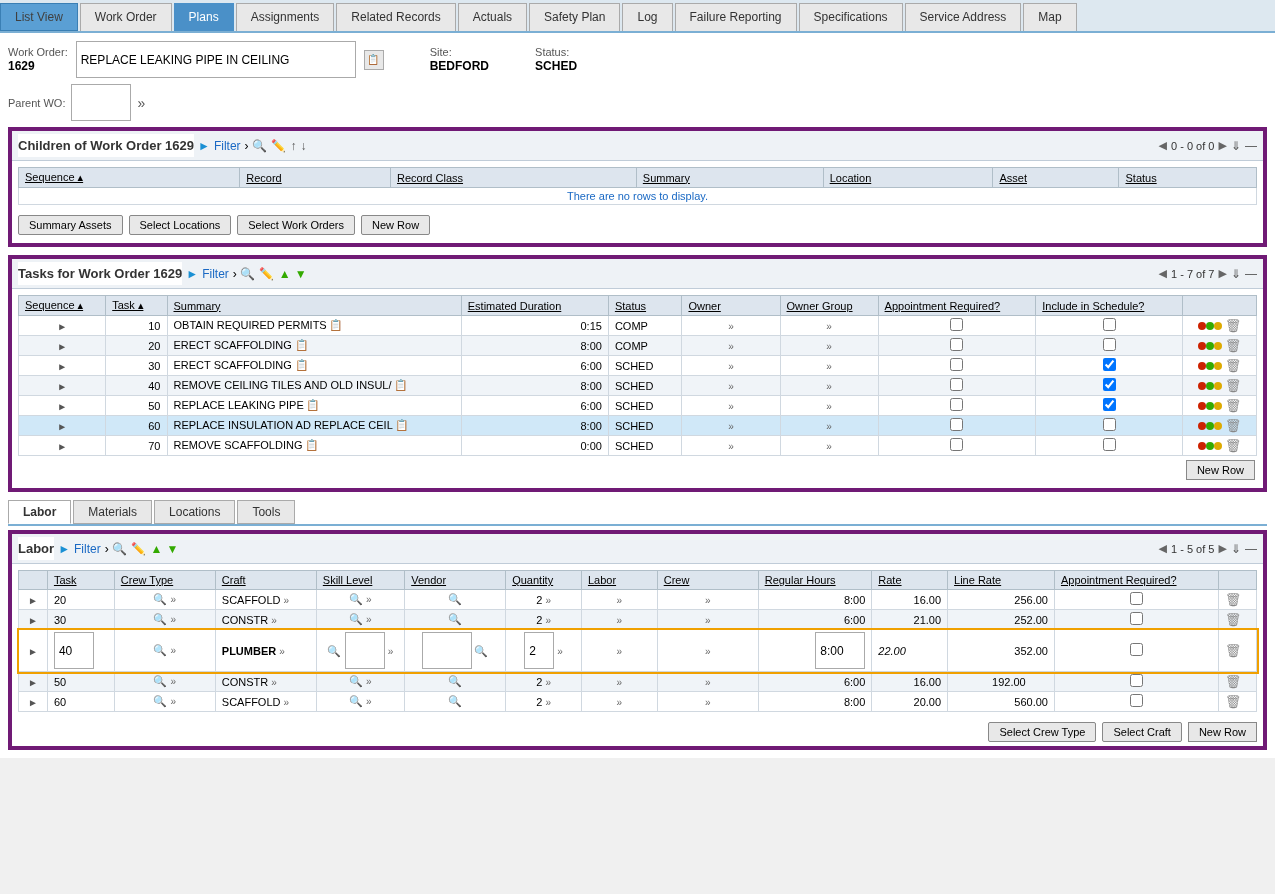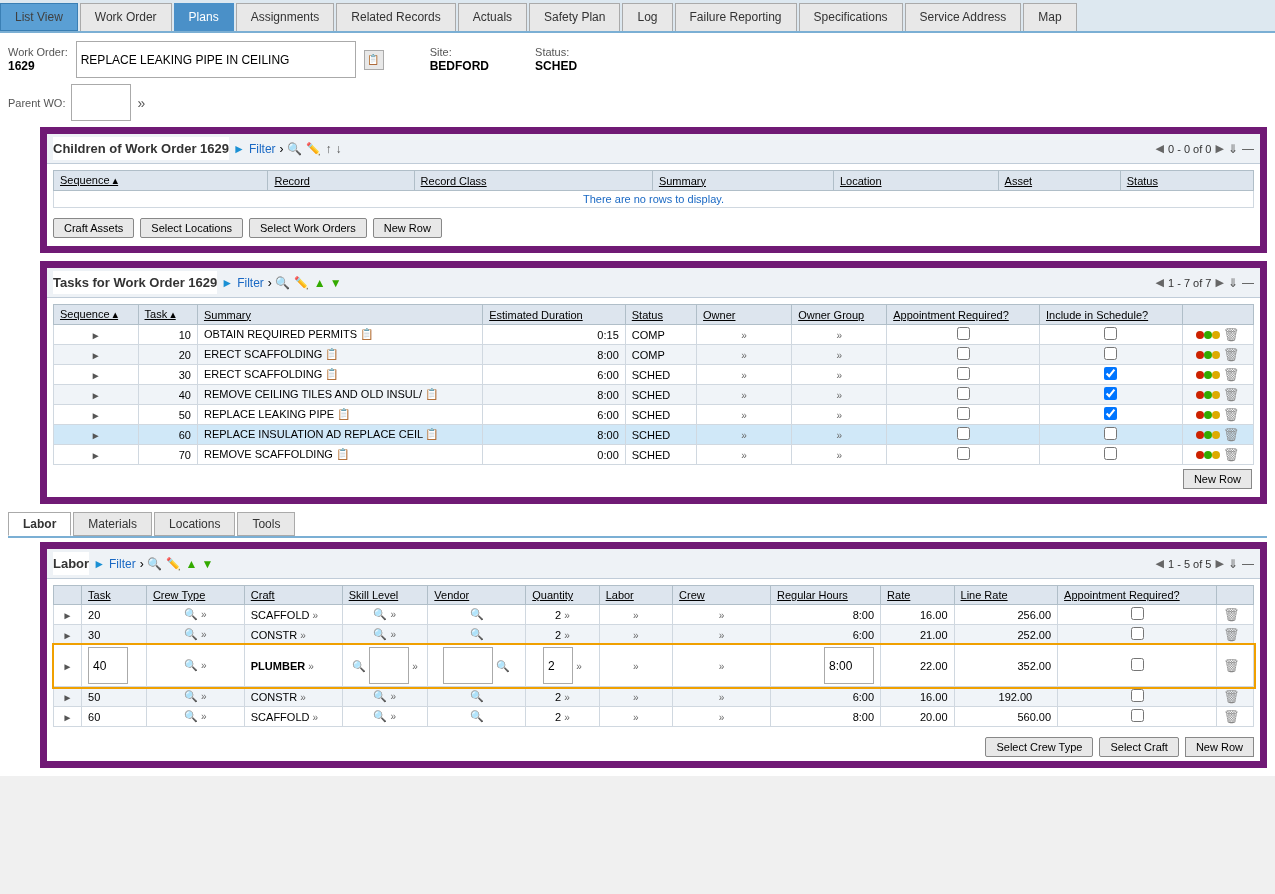--- a/index.html
+++ b/index.html
@@ -127,21 +127,21 @@
 
     .trash-icon { color: #888; cursor: pointer; font-size: 13px; }
     .magnify-icon { color: #555; font-size: 11px; cursor: pointer; }
 
     .checkbox-cell { text-align: center; }
     input[type="checkbox"] { width: 13px; height: 13px; }
 
     .parent-wo-row { display: flex; align-items: center; gap: 6px; margin-bottom: 6px; }
     .double-chevron { font-size: 14px; color: #555; cursor: pointer; }
 
-    .section-wrap { border: 7px solid #701a75; margin-bottom: 0; margin-left: 32px; }
+    .section-wrap { border: 4px solid #701a75; margin-bottom: 0; }
     .section-inner { padding: 4px 6px; }
 
     .toolbar-row {
       display: flex; align-items: center; justify-content: space-between;
       padding: 3px 6px; background: #eef2f6; border-bottom: 1px solid #c0ccd8;
     }
     .toolbar-left { display: flex; align-items: center; gap: 4px; }
     .toolbar-right { display: flex; align-items: center; gap: 4px; }
 
     .table-wrap { overflow-x: auto; }
@@ -229,21 +229,21 @@
             <th>Status</th>
           </tr>
         </thead>
         <tbody>
           <tr>
             <td colspan="7" class="empty-msg">There are no rows to display.</td>
           </tr>
         </tbody>
       </table>
       <div style="display:flex; gap:6px; margin-top:6px; padding:4px 0;">
-        <button class="btn">Craft Assets</button>
+        <button class="btn">Summary Assets</button>
         <button class="btn">Select Locations</button>
         <button class="btn">Select Work Orders</button>
         <button class="btn">New Row</button>
       </div>
     </div>
   </div>
 
   <div style="height:8px;"></div>
 
   <div class="section-wrap">
@@ -562,21 +562,21 @@
     </td>
     <td style="text-align:center;">
       <input type="text" value="2" style="width: 30px;">
       <span class="double-arrow">»</span>
     </td>
     <td style="text-align:center;"><span class="double-arrow">»</span></td>
     <td style="text-align:center;"><span class="double-arrow">»</span></td>
     <td style="text-align:right;">
       <input type="text" value="8:00" style="width: 50px;">
     </td>
-    <td style="text-align:right;">22.00</td>
+    <td style="font-style:italic;">22.00</td>
     <td style="text-align:right;">352.00</td>
     <td class="checkbox-cell"><input type="checkbox" style=""></td>
     <td><span class="trash-icon">🗑</span></td>
   </tr>
             <tr>
     <td style="text-align:center;"><span class="row-arrow">►</span></td>
     <td>50</td>
     <td style="text-align:center;">
       <span class="magnify-icon">🔍</span>
       <span class="double-arrow">»</span>

